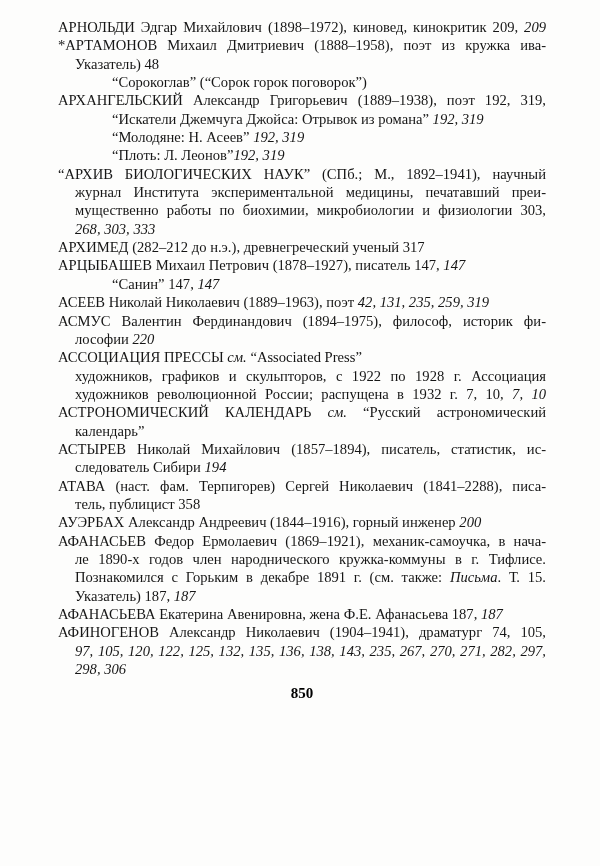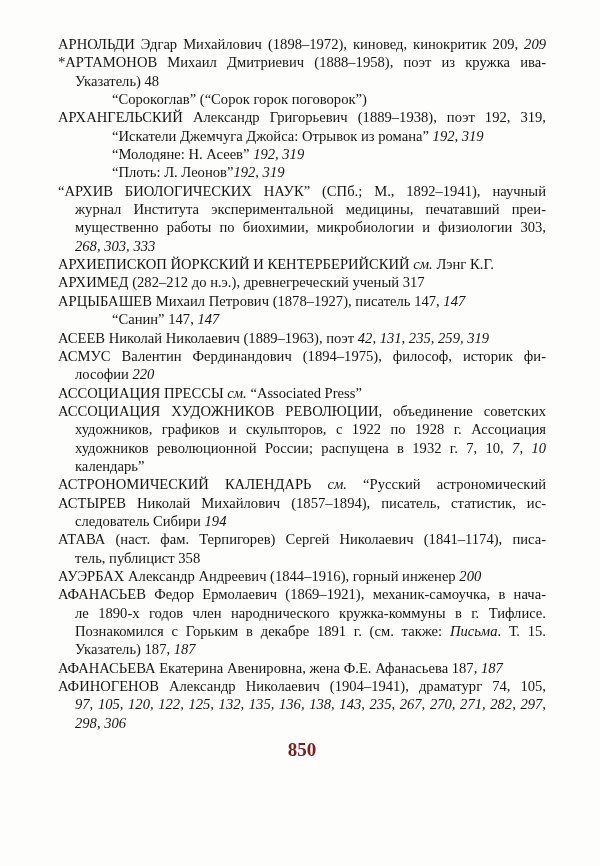--- a/index.html
+++ b/index.html
@@ -6,43 +6,43 @@
   html, body { margin: 0; padding: 0; background: #e8e8e8; }
   .page {
     position: relative;
     width: 600px;
     height: 866px;
     margin: 0 auto;
     box-sizing: border-box;
     background: #fdfdfc;
     color: #161616;
     font-family: "Liberation Serif", "DejaVu Serif", serif;
-    padding: 35px 54px 0 58px;
+    padding: 18px 54px 0 58px;
     overflow: hidden;
   }
   .entries { width: 100%; }
   .line {
     font-size: 14.6px;
     line-height: 18.35px;
     text-align: justify;
     text-align-last: left;
     overflow: hidden;
     white-space: normal;
   }
   .line.j { text-align-last: justify; }
   .line.cont { padding-left: 17px; }
   .line.sub  { padding-left: 54px; }
   .it { font-style: italic; }
   .rg { font-style: normal; }
   .page-number {
     margin-top: 7px;
     text-align: center;
     font-weight: 700;
-    font-size: 19px;
-    color: #7f1d1d;
+    font-size: 15px;
+    color: #000000;
   }
 </style>
 </head>
 <body>
 
 <div class="page">
   <div class="entries">
       <div class="entry">
         <div class="line first j"><span class="rg">АРНОЛЬДИ Эдгар Михайлович (1898–1972), киновед, кинокритик 209, </span><span class="it">209</span></div>
       </div>
@@ -57,54 +57,50 @@
         <div class="line sub"><span class="rg">“Молодяне: Н. Асеев” </span><span class="it">192, 319</span></div>
         <div class="line sub"><span class="rg">“Плоть: Л. Леонов”</span><span class="it">192, 319</span></div>
       </div>
       <div class="entry">
         <div class="line first j"><span class="rg">“АРХИВ БИОЛОГИЧЕСКИХ НАУК” (СПб.; М., 1892–1941), научный</span></div>
         <div class="line cont j"><span class="rg">журнал Института экспериментальной медицины, печатавший преи-</span></div>
         <div class="line cont j"><span class="rg">мущественно работы по биохимии, микробиологии и физиологии 303,</span></div>
         <div class="line cont"><span class="it">268, 303, 333</span></div>
       </div>
       <div class="entry">
-        <div class="line first"><span class="rg">АРХИЕПИСКОП ЙОРКСКИЙ И КЕНТЕРБЕРИЙСКИЙ </span><span class="it">см.</span><span class="rg"> Лэнг К.Г.</span></div>
-      </div>
-      <div class="entry">
         <div class="line first"><span class="rg">АРХИМЕД (282–212 до н.э.), древнегреческий ученый 317</span></div>
       </div>
       <div class="entry">
         <div class="line first"><span class="rg">АРЦЫБАШЕВ Михаил Петрович (1878–1927), писатель 147, </span><span class="it">147</span></div>
         <div class="line sub"><span class="rg">“Санин” 147, </span><span class="it">147</span></div>
       </div>
       <div class="entry">
         <div class="line first"><span class="rg">АСЕЕВ Николай Николаевич (1889–1963), поэт </span><span class="it">42, 131, 235, 259, 319</span></div>
       </div>
       <div class="entry">
         <div class="line first j"><span class="rg">АСМУС Валентин Фердинандович (1894–1975), философ, историк фи-</span></div>
         <div class="line cont"><span class="rg">лософии </span><span class="it">220</span></div>
       </div>
       <div class="entry">
         <div class="line first"><span class="rg">АССОЦИАЦИЯ ПРЕССЫ </span><span class="it">см.</span><span class="rg"> “Associated Press”</span></div>
       </div>
       <div class="entry">
-        <div class="line first j"><span class="rg">АССОЦИАЦИЯ ХУДОЖНИКОВ РЕВОЛЮЦИИ, объединение советских</span></div>
         <div class="line cont j"><span class="rg">художников, графиков и скульпторов, с 1922 по 1928 г. Ассоциация</span></div>
         <div class="line cont j"><span class="rg">художников революционной России; распущена в 1932 г. 7, 10, </span><span class="it">7, 10</span></div>
       </div>
       <div class="entry">
+        <div class="line first j"><span class="rg">АСТРОНОМИЧЕСКИЙ КАЛЕНДАРЬ </span><span class="it">см.</span><span class="rg"> “Русский астрономический</span></div>
         <div class="line cont"><span class="rg">календарь”</span></div>
-        <div class="line first j"><span class="rg">АСТРОНОМИЧЕСКИЙ КАЛЕНДАРЬ </span><span class="it">см.</span><span class="rg"> “Русский астрономический</span></div>
       </div>
       <div class="entry">
         <div class="line first j"><span class="rg">АСТЫРЕВ Николай Михайлович (1857–1894), писатель, статистик, ис-</span></div>
         <div class="line cont"><span class="rg">следователь Сибири </span><span class="it">194</span></div>
       </div>
       <div class="entry">
-        <div class="line first j"><span class="rg">АТАВА (наст. фам. Терпигорев) Сергей Николаевич (1841–1174), писа-</span></div>
+        <div class="line first j"><span class="rg">АТАВА (наст. фам. Терпигорев) Сергей Николаевич (1841–2288), писа-</span></div>
         <div class="line cont"><span class="rg">тель, публицист 358</span></div>
       </div>
       <div class="entry">
         <div class="line first"><span class="rg">АУЭРБАХ Александр Андреевич (1844–1916), горный инженер </span><span class="it">200</span></div>
       </div>
       <div class="entry">
         <div class="line first j"><span class="rg">АФАНАСЬЕВ Федор Ермолаевич (1869–1921), механик-самоучка, в нача-</span></div>
         <div class="line cont j"><span class="rg">ле 1890-х годов член народнического кружка-коммуны в г. Тифлисе.</span></div>
         <div class="line cont j"><span class="rg">Познакомился с Горьким в декабре 1891 г. (см. также: </span><span class="it">Письма</span><span class="rg">. Т. 15.</span></div>
         <div class="line cont"><span class="rg">Указатель) 187, </span><span class="it">187</span></div>

